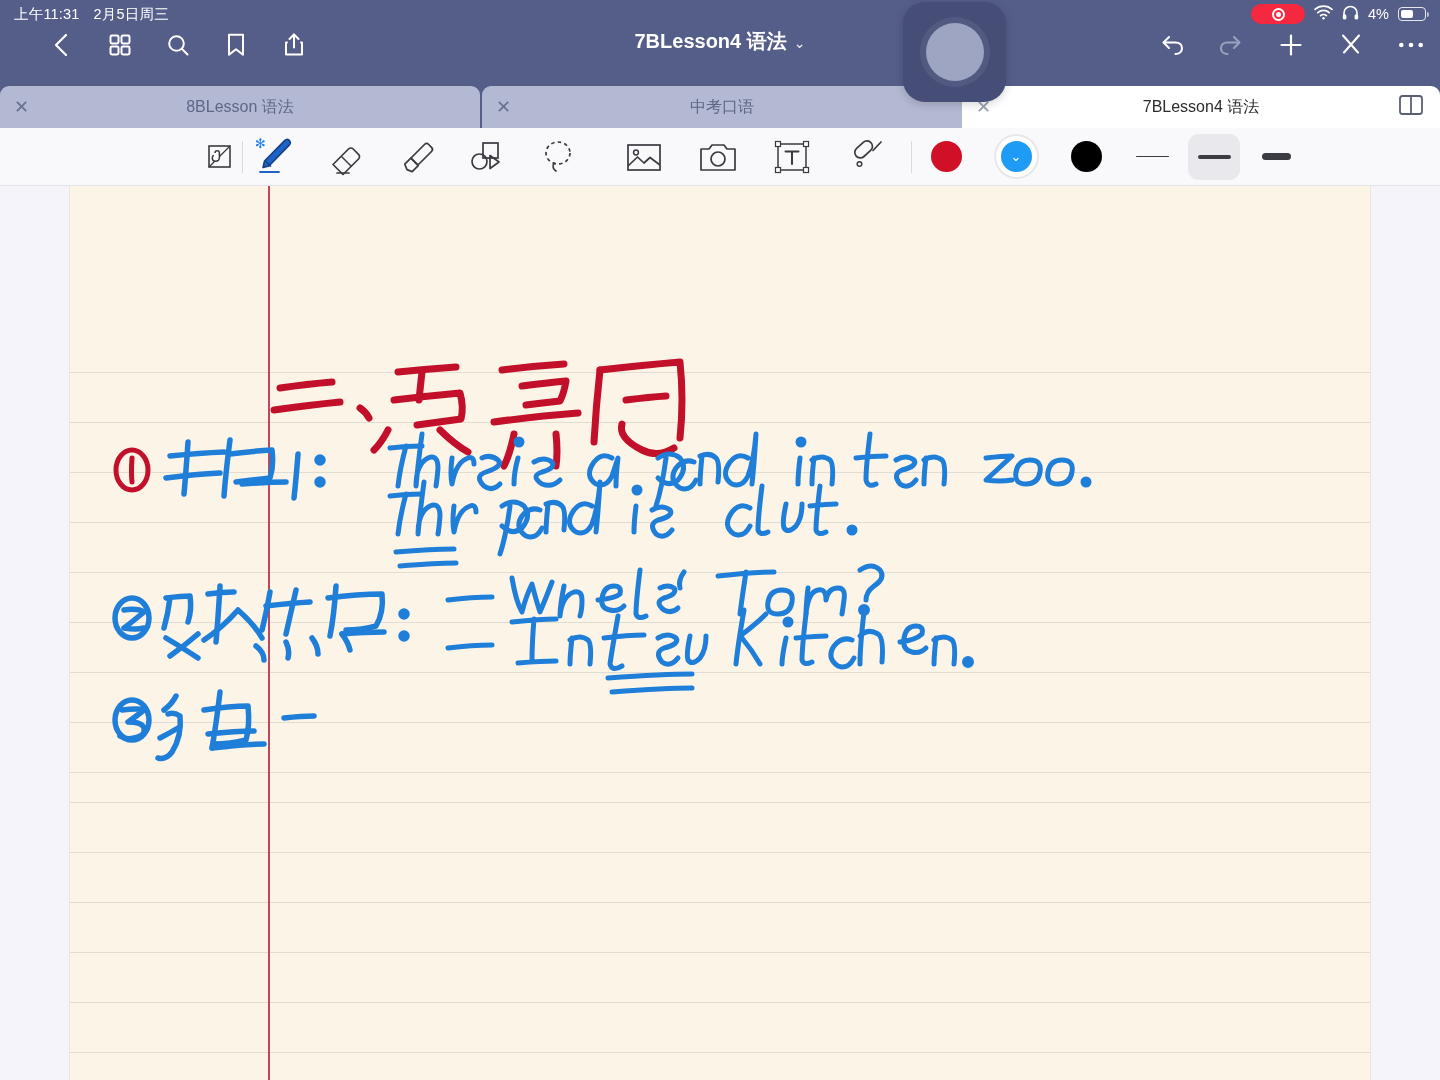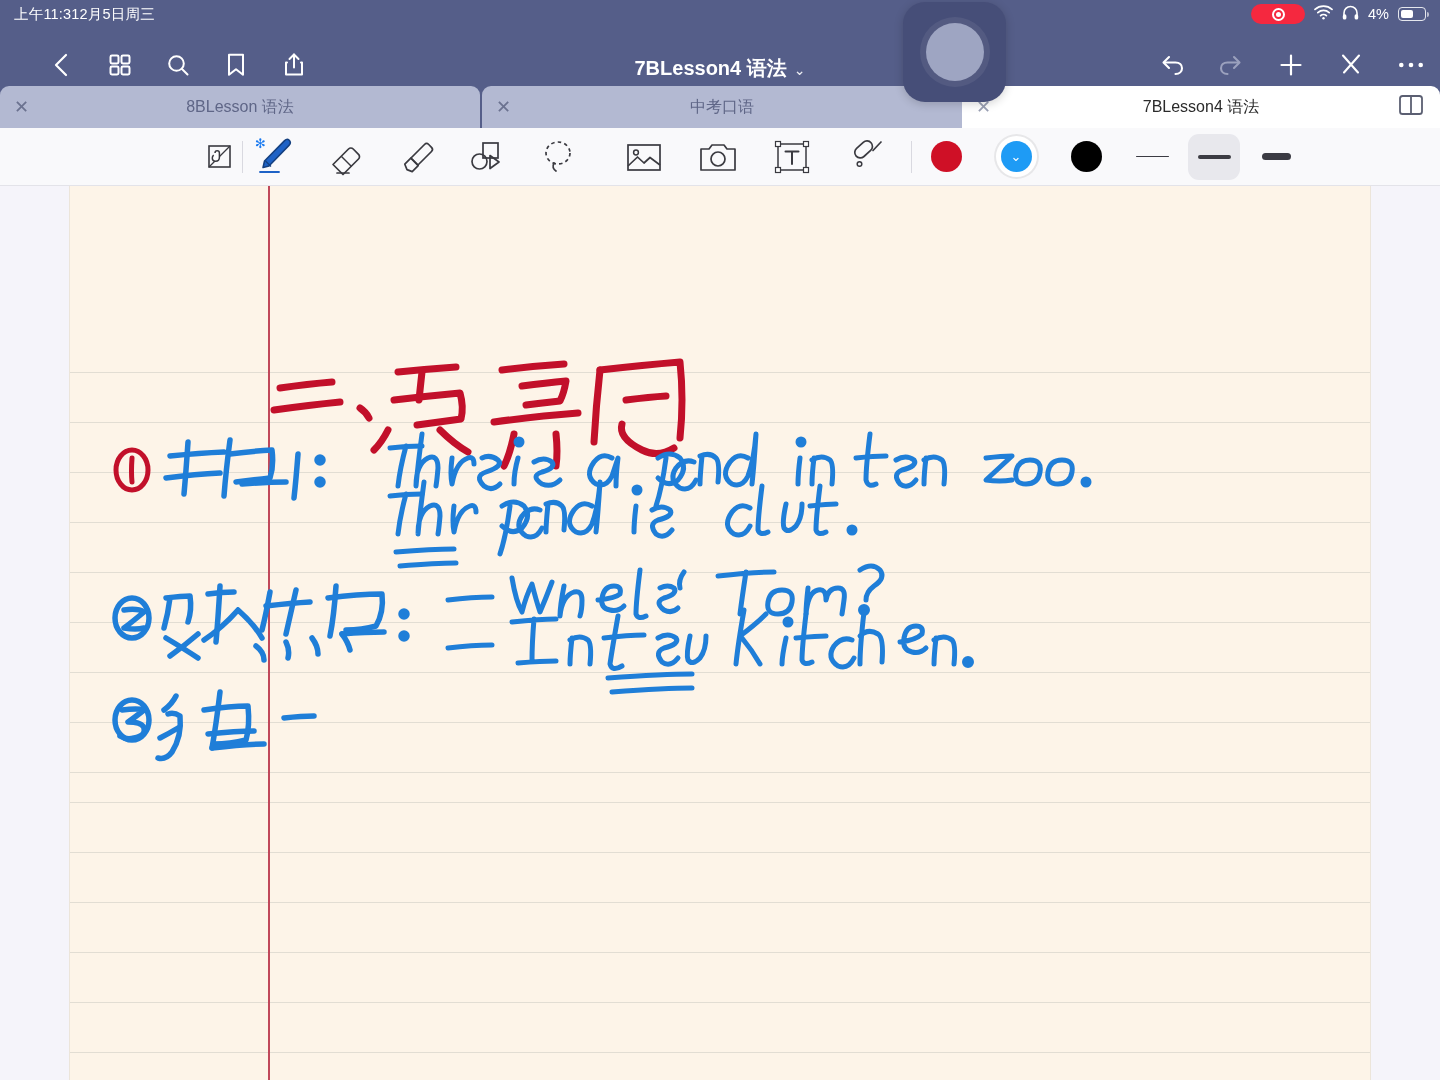--- a/index.html
+++ b/index.html
@@ -11,21 +11,21 @@
   }
   #app { position:relative; width:1440px; height:1080px; overflow:hidden; }
 
   
   .statusbar {
     position:absolute; top:0; left:0; width:1440px; height:28px;
     background:#555e89; color:#ffffff;
     display:flex; align-items:center; justify-content:space-between;
     padding:0 14px; font-size:14.5px; z-index:6;
   }
-  .sb-left { display:flex; align-items:flex-start; letter-spacing:.2px; }
+  .sb-left { display:flex; align-items:flex-start; gap:14px; letter-spacing:.2px; }
   .sb-right { display:flex; align-items:center; gap:9px; }
   .rec-pill {
     background:#f5283f; width:54px; height:20px; border-radius:10px;
     display:flex; align-items:center; justify-content:center;
   }
   .rec-ring {
     width:13px; height:13px; border-radius:50%;
     border:2.3px solid #ffffff; background:#f5283f;
     display:flex; align-items:center; justify-content:center;
   }
@@ -38,21 +38,21 @@
   .batt:after{
     content:""; position:absolute; right:-4px; top:4px;
     width:2.4px; height:5px; border-radius:0 2px 2px 0;
     background:rgba(255,255,255,.6);
   }
   .batt i { display:block; height:100%; width:56%; background:#ffffff; border-radius:2px; }
 
   
   .titlebar {
     position:absolute; top:28px; left:0; width:1440px; height:54px;
-    background:#555e89; color:#ffffff; display:flex; align-items:flex-end;
+    background:#555e89; color:#ffffff; display:flex; align-items:flex-start;
     z-index:5;
     padding-left:35px;
   }
   .tb-left, .tb-right { display:flex; align-items:center; }
   .tb-left { padding-left:10px; gap:24px; }
   .tb-right { position:absolute; right:12px; gap:26px; }
   .tb-btn {
     width:34px; height:34px; display:flex; align-items:center; justify-content:center;
     cursor:pointer;
   }

